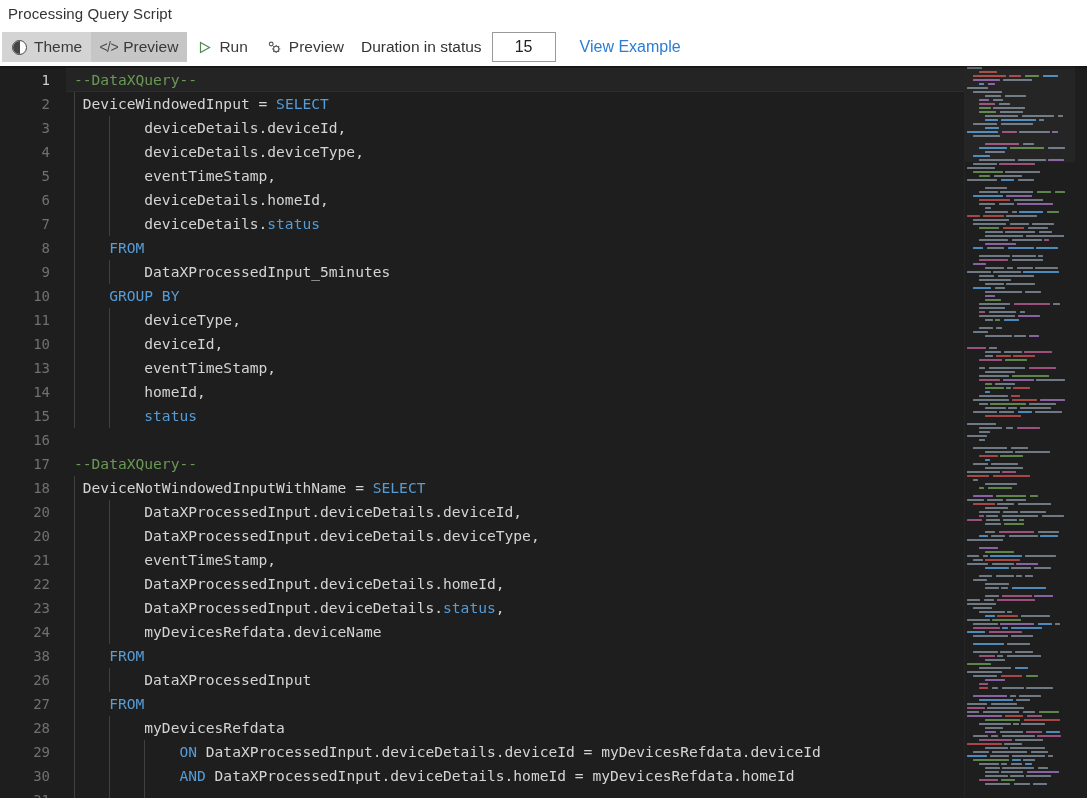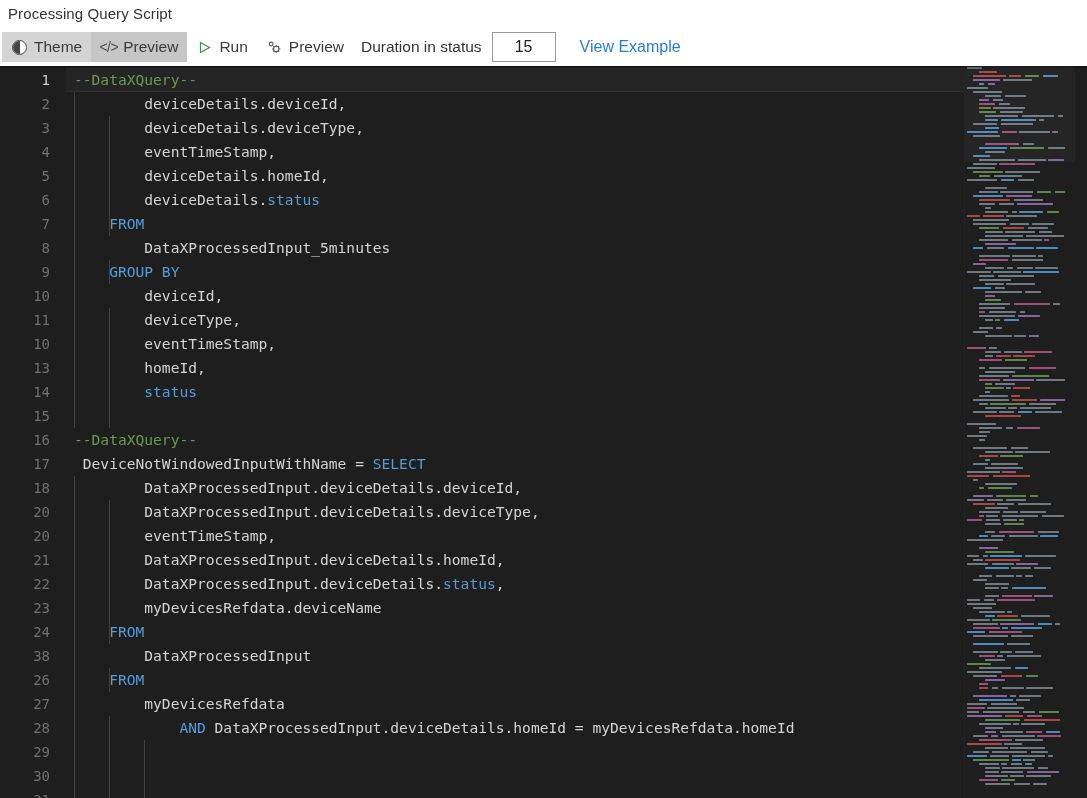--- a/index.html
+++ b/index.html
@@ -360,46 +360,48 @@
           <div class="guide" style="left: 43.12px; top: 50px; height: 120px;"></div>
           <div class="guide" style="left: 43.12px; top: 194px; height: 24px;"></div>
           <div class="guide" style="left: 43.12px; top: 242px; height: 120px;"></div>
           <div class="guide" style="left: 8px; top: 410px; height: 336px;"></div>
           <div class="guide" style="left: 43.12px; top: 434px; height: 144px;"></div>
           <div class="guide" style="left: 43.12px; top: 602px; height: 24px;"></div>
           <div class="guide" style="left: 43.12px; top: 650px; height: 96px;"></div>
           <div class="guide" style="left: 78.24px; top: 674px; height: 72px;"></div>
         </div>
     <div class="cl active-line"><span class="cmt">--DataXQuery--</span></div>
+        <div class="cl"><span class="op"> DeviceWindowedInput </span><span class="op">= </span><span class="kw">SELECT</span></div>
         <div class="cl"><span class="op">        deviceDetails.deviceId,</span></div>
         <div class="cl"><span class="op">        deviceDetails.deviceType,</span></div>
         <div class="cl"><span class="op">        eventTimeStamp,</span></div>
         <div class="cl"><span class="op">        deviceDetails.homeId,</span></div>
         <div class="cl"><span class="op">        deviceDetails.</span><span class="kw">status</span></div>
         <div class="cl"><span class="op">    </span><span class="kw">FROM</span></div>
         <div class="cl"><span class="op">        DataXProcessedInput_5minutes</span></div>
         <div class="cl"><span class="op">    </span><span class="kw">GROUP BY</span></div>
+        <div class="cl"><span class="op">        deviceType,</span></div>
         <div class="cl"><span class="op">        deviceId,</span></div>
-        <div class="cl"><span class="op">        deviceType,</span></div>
         <div class="cl"><span class="op">        eventTimeStamp,</span></div>
         <div class="cl"><span class="op">        homeId,</span></div>
         <div class="cl"><span class="op">        </span><span class="kw">status</span></div>
         <div class="cl"><span class="op"></span></div>
         <div class="cl"><span class="cmt">--DataXQuery--</span></div>
         <div class="cl"><span class="op"> DeviceNotWindowedInputWithName </span><span class="op">= </span><span class="kw">SELECT</span></div>
         <div class="cl"><span class="op">        DataXProcessedInput.deviceDetails.deviceId,</span></div>
         <div class="cl"><span class="op">        DataXProcessedInput.deviceDetails.deviceType,</span></div>
         <div class="cl"><span class="op">        eventTimeStamp,</span></div>
         <div class="cl"><span class="op">        DataXProcessedInput.deviceDetails.homeId,</span></div>
         <div class="cl"><span class="op">        DataXProcessedInput.deviceDetails.</span><span class="kw">status</span><span class="op">,</span></div>
         <div class="cl"><span class="op">        myDevicesRefdata.deviceName</span></div>
         <div class="cl"><span class="op">    </span><span class="kw">FROM</span></div>
         <div class="cl"><span class="op">        DataXProcessedInput</span></div>
         <div class="cl"><span class="op">    </span><span class="kw">FROM</span></div>
         <div class="cl"><span class="op">        myDevicesRefdata</span></div>
+        <div class="cl"><span class="op">            </span><span class="kw">ON</span><span class="op"> DataXProcessedInput.deviceDetails.deviceId = myDevicesRefdata.deviceId</span></div>
         <div class="cl"><span class="op">            </span><span class="kw">AND</span><span class="op"> DataXProcessedInput.deviceDetails.homeId = myDevicesRefdata.homeId</span></div>
         <div class="cl"><span class="op"></span></div>
       </div>
 
     <div class="minimap">
       <div class="mm-slider"></div>
     <div class="mm-row">
           <div class="mm-seg" style="background: rgb(125, 138, 150); left: 2px; width: 15px;"></div>
         </div>
         <div class="mm-row">

